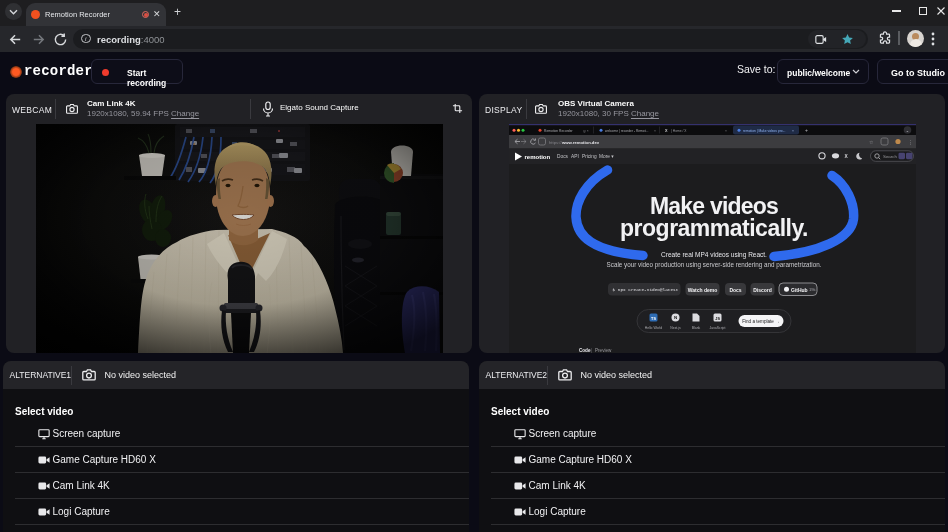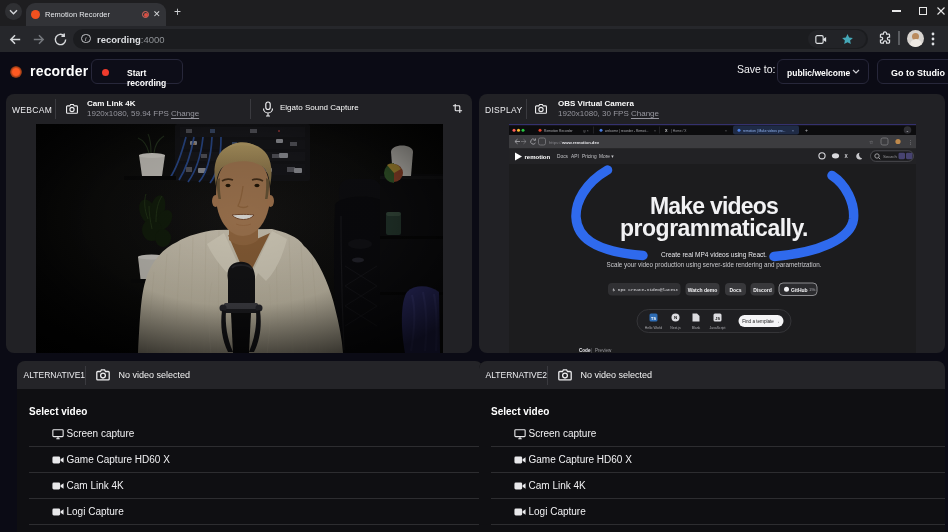--- a/index.html
+++ b/index.html
@@ -20,21 +20,21 @@
   #toolbar { left:0; top:26px; width:948px; height:26px; background:#26272b; }
   .navic { top:5.5px; width:15px; height:15px; color:#d7d9dc; }
   #omni { left:73px; top:3px; width:795px; height:20px; border-radius:10px; background:#1b1c1f; }
   #omniinfo { left:8px; top:4.5px; width:9.5px; height:9.5px; border:1px solid #c3c5c8; border-radius:50%; color:#c3c5c8; font-size:7px; text-align:center; line-height:9px; font-family:"Liberation Serif",serif; font-style:italic;}
   #omnitext { left:24px; top:4.5px; font-size:9.5px; color:#dcdee1; }
   #omnitext span { color:#8f9296; }
   #sharepill { right:2px; top:1px; width:58px; height:18px; border-radius:9px; background:#222327; }
   
   #app { left:0; top:52px; width:948px; height:480px; background:#0b0b15; }
   #logodot { left:9.5px; top:13.5px; width:12px; height:12px; border-radius:50%; background:radial-gradient(circle, #ff5a22 0 40%, #7e3413 68%, rgba(40,18,8,0) 78%); }
-  #logotext { left:30px; top:11px; font-size:14px; font-weight:bold; color:#fff; letter-spacing:.2px;}
+  #logotext { left:24px; top:11px; font-size:14px; font-weight:bold; color:#fff; letter-spacing:.2px;font-family:Liberation Mono, monospace;}
   .hbtn { top:7px; height:25px; border:1px solid #27273a; border-radius:6px; background:#0d0d18; color:#fff; }
   #startbtn { left:91px; width:92px; }
   #startbtn .dot { position:absolute; left:10px; top:9px; width:7px; height:7px; border-radius:50%; background:#ef3b2d; }
   #startbtn .t { position:absolute; left:23px; top:8px; font-size:8.5px; font-weight:bold;margin-left:12px; }
   #saveto { left:737px; top:11px; font-size:10.5px; color:#f0f0f2; }
   #selbtn { left:777px; width:92px; }
   #selbtn .t { position:absolute; left:9px; top:7.5px; font-size:8.5px; font-weight:bold;}
   #gobtn { left:877px; width:82px; }
   #gobtn .t { position:absolute; left:0; right:0; top:7.5px; font-size:9px; font-weight:bold; text-align:center;}
   
@@ -43,21 +43,21 @@
   #panel2 { left:479px; }
   .phead { position:absolute; left:0; top:0; width:100%; height:30px; }
   .plabel { position:absolute; left:6px; top:10.5px; font-size:8.5px; color:#ededf0; letter-spacing:.3px; }
   .vsep { position:absolute; top:5px; width:1px; height:20px; background:#3a3a3f; }
   .ptitle { position:absolute; top:4.5px; font-size:8px; font-weight:bold; color:#fafafa; white-space:nowrap;}
   .psub { position:absolute; top:15px; font-size:8px; color:#96969e; white-space:nowrap;}
   .psub u { text-underline-offset:2px; }
   .video { position:absolute; left:29.5px; top:30px; width:407px; height:186px; background:#000; }
   
   .altpanel { top:309px; width:466px; height:171px; background:#0f0f12; border-radius:8px 8px 0 0; overflow:hidden;}
-  #alt1 { left:17px; }
+  #alt1 { left:3px; }
   #alt2 { left:479px; }
   .althead { position:absolute; left:0; top:0; width:100%; height:28px; background:#242428; }
   .altlabel { position:absolute; left:6.5px; top:9px; font-size:8.5px; color:#ededf0; }
   .altnone { position:absolute; left:101.5px; top:9px; font-size:9px; color:#f2f2f2; }
   .selvid { position:absolute; left:12px; top:45px; font-size:10px; font-weight:bold; color:#fff; }
   .vlist { position:absolute; left:0; top:59.5px; width:100%; }
   .vitem { position:relative; margin-left:12px; height:26px; border-bottom:1px solid #2d2d30; }
   .vitem .ic { position:absolute; left:22.5px; top:7px; width:12px; height:12px; color:#e8e8ea;}
   .vitem .t { position:absolute; left:37.5px; top:7.5px; font-size:10px; color:#f0f0f2; }
 </style>

